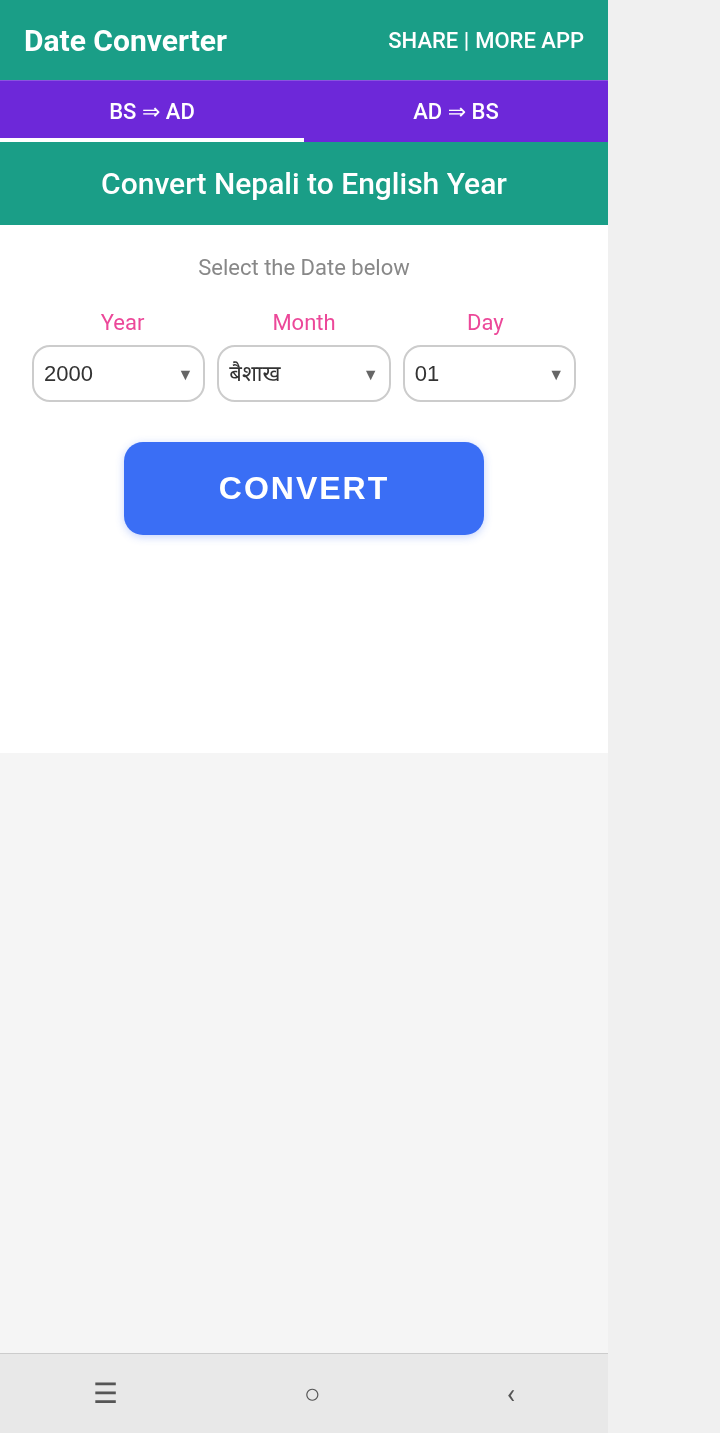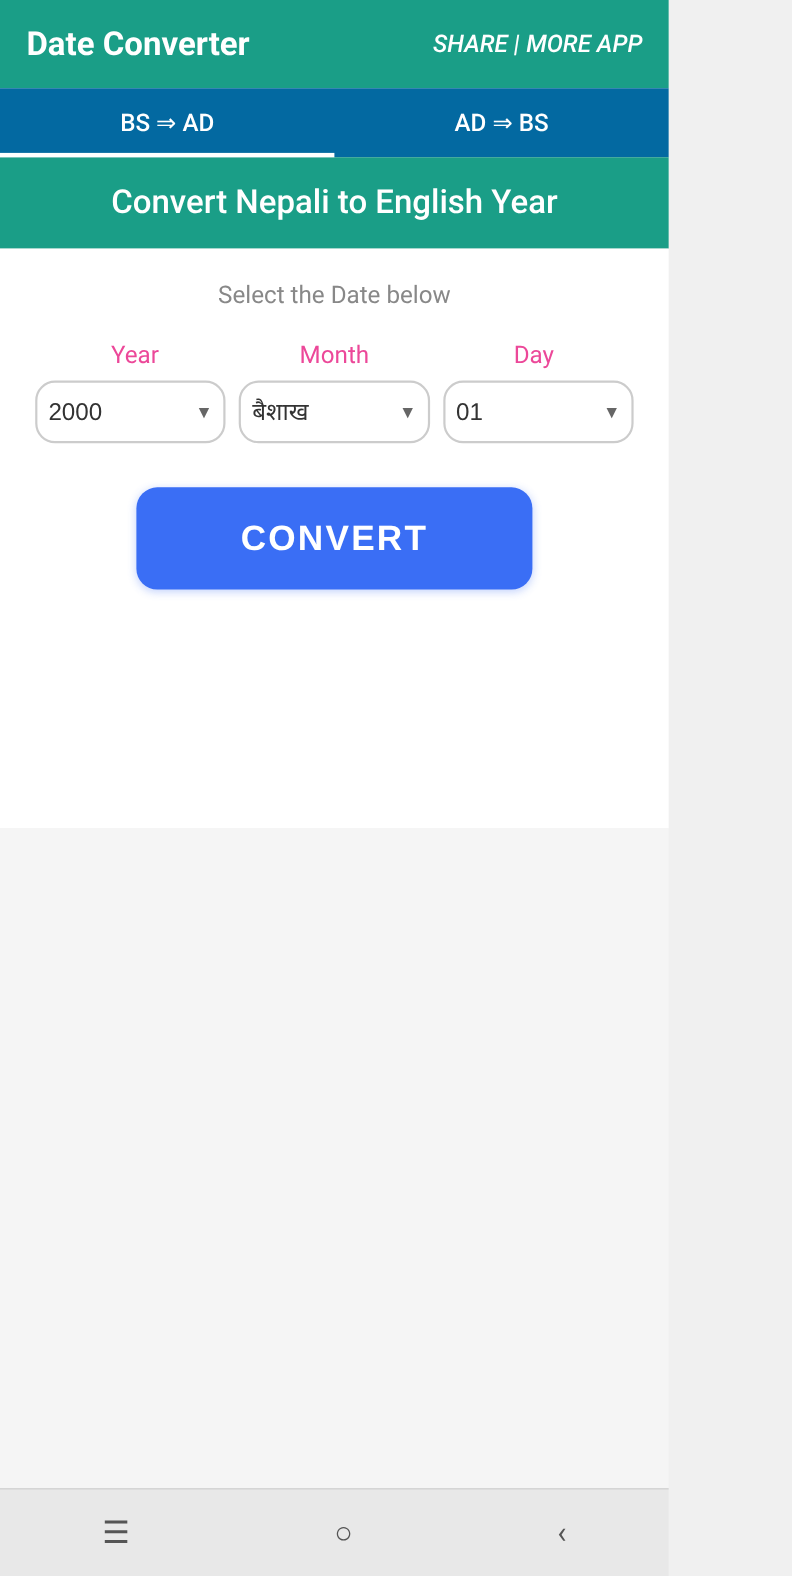--- a/index.html
+++ b/index.html
@@ -38,26 +38,25 @@
       display: flex;
       align-items: center;
       gap: 6px;
     }
 
     .header-action-text {
       color: white;
       font-size: 22px;
       font-weight: 500;
       cursor: pointer;
-      font-style: italic;
     }
 
     
     .tabs {
-      background-color: #0369a1;
+      background-color: #6d28d9;
       display: flex;
       border-top: 1px solid rgba(255,255,255,0.2);
     }
 
     .tab {
       flex: 1;
       text-align: center;
       padding: 18px 0;
       color: white;
       font-size: 22px;

